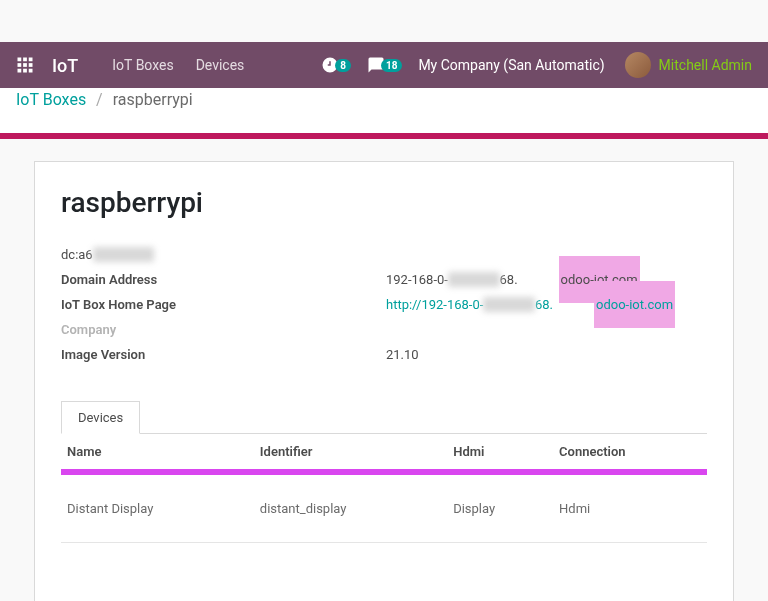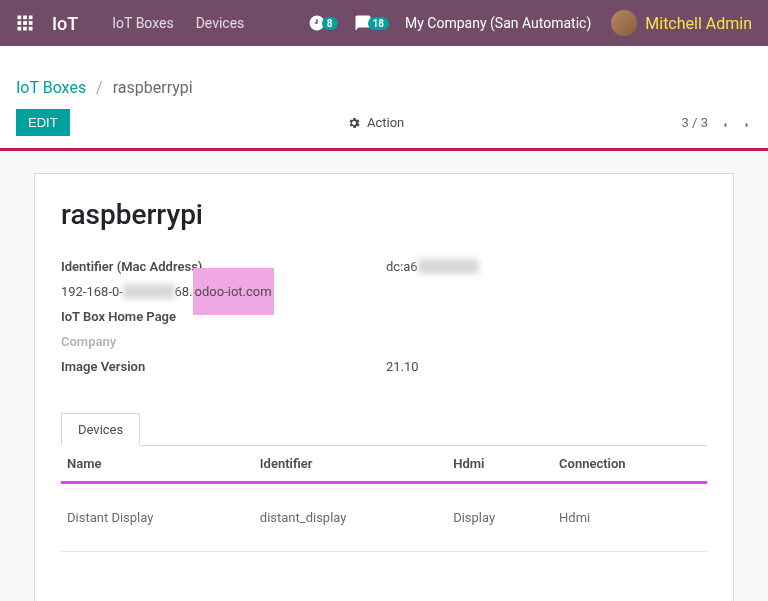--- a/index.html
+++ b/index.html
@@ -1,31 +1,31 @@
 <!DOCTYPE html>
 <html><head>
 <meta charset="utf-8">
 <style>
   * { box-sizing: border-box; margin: 0; padding: 0; }
   body { font-family: -apple-system, BlinkMacSystemFont, "Segoe UI", Roboto, "Helvetica Neue", Arial, sans-serif; font-size: 13px; color: #4c4c4c; background: #f9f9f9; }
   
-  .navbar { background: #714b67; height: 46px; display: flex; align-items: center; padding: 0 16px; color: #fff; }
+  .navbar { background: #714b67; height: 46px; display: flex; align-items: center; padding: 0 16px; color: #fff; margin-top: 42px; }
   .apps-icon { width: 18px; height: 18px; display: inline-block; margin-right: 18px; cursor: pointer; }
   .apps-icon svg { fill: #fff; }
   .brand { font-size: 18px; font-weight: 500; margin-right: 34px; }
   .nav-link { color: #e4dbe1; font-size: 14px; margin-right: 22px; cursor: pointer; }
   .nav-spacer { flex: 1; }
   .nav-icon { position: relative; margin-right: 16px; cursor: pointer; display: flex; align-items: center; }
   .nav-icon svg { width: 18px; height: 18px; fill: #fff; }
   .badge { background: #00a09d; color: #fff; font-size: 10px; font-weight: 700; border-radius: 8px; padding: 1px 5px; margin-left: -4px; }
   .company { font-size: 14px; color: #fff; margin-right: 20px; cursor: pointer; }
   .avatar { width: 26px; height: 26px; border-radius: 50%; background: linear-gradient(135deg,#b58863,#8b5a3c); margin-right: 8px; display: inline-block; }
-  .username { font-size: 16px; color: #fde047; cursor: pointer; }
+  .username { font-size: 14px; color: #84cc16; cursor: pointer; }
   
-  .control-bar { background: #fff; border-bottom: 3px solid #be185d; padding: 32px 16px 12px; }
+  .control-bar { background: #fff; border-bottom: 6px solid #be185d; padding: 2px 16px 12px; }
   .breadcrumb { font-size: 16px; margin-bottom: 12px; }
   .breadcrumb .link { color: #00a09d; cursor: pointer; }
   .breadcrumb .sep { color: #aaa; margin: 0 6px; }
   .breadcrumb .current { color: #6b6b6b; }
   .controls { display: flex; align-items: center; }
   .btn-edit { background: #00a09d; color: #fff; border: none; padding: 6px 12px; font-size: 13px; font-weight: 500; cursor: pointer; text-transform: uppercase; }
   .ctrl-spacer { flex: 1; display: flex; justify-content: center; }
   .action { display: flex; align-items: center; cursor: pointer; color: #4c4c4c; font-size: 13px; }
   .gear { width: 14px; height: 14px; fill: #4c4c4c; margin-right: 6px; }
   .pager { display: flex; align-items: center; gap: 12px; color: #6b6b6b; }
@@ -34,29 +34,29 @@
   
   .sheet-wrap { padding: 22px 16px; }
   .sheet { background: #fff; border: 1px solid #d9d9d9; max-width: 700px; margin: 0 auto; padding: 24px 26px 60px; }
   .record-title { font-size: 28px; font-weight: 500; color: #212529; margin-bottom: 28px; }
   .field-row { display: flex; margin-bottom: 10px; font-size: 13px; }
   .field-label { flex: 0 0 325px; font-weight: 600; color: #4c4c4c; }
   .field-label.muted { color: #b3b3b3; }
   .field-value { color: #4c4c4c; }
   .field-value a { color: #00a09d; text-decoration: none; }
   .field-value .blur { filter: blur(3px); background: #d8d8d8; color: transparent; user-select: none; border-radius: 2px; }
-  .field-value .hl { background: #f0a8e5; padding: 16px 2px; }
+  .field-value .hl { background: #f0a8e5; padding: 16px 2px; margin-left: 41px; }
   .checkbox { width: 14px; height: 14px; border: 1px solid #00a09d; background: #c7ecea; display: inline-block; position: relative; }
   .checkbox::after { content: "✓"; position: absolute; top: -2px; left: 1px; font-size: 11px; color: #00a09d; }
   
   .tabs { margin-top: 38px; border-bottom: 1px solid #d9d9d9; display: flex; }
   .tab { border: 1px solid #d9d9d9; border-bottom: none; padding: 8px 16px; font-size: 13px; background: #fff; position: relative; top: 1px; color: #4c4c4c; cursor: pointer; }
   .tab.active { border-bottom: 1px solid #fff; }
   table.devices { width: 100%; border-collapse: collapse; font-size: 13px; }
-  table.devices th { text-align: left; font-weight: 600; padding: 10px 6px; border-bottom: 3px solid #d946ef; color: #4c4c4c; }
+  table.devices th { text-align: left; font-weight: 600; padding: 10px 6px; border-bottom: 6px solid #d946ef; color: #4c4c4c; }
   table.devices td { padding: 26px 6px; border-bottom: 1px solid #e5e5e5; color: #6b6b6b; }
 </style>
 </head>
 <body>
 
 <div class="navbar">
   <span class="apps-icon">
     <svg viewBox="0 0 24 24">
         <rect x="2" y="2" width="5" height="5"></rect>
         <rect x="9.5" y="2" width="5" height="5"></rect>
@@ -89,61 +89,44 @@
   <span class="avatar"></span>
   <span class="username">Mitchell Admin</span>
 </div>
 
 <div class="control-bar">
   <div class="breadcrumb">
     <span class="link">IoT Boxes</span>
     <span class="sep">/</span>
     <span class="current">raspberrypi</span>
   </div>
-  <div class="controls">
-    <button class="btn-edit">EDIT</button>
-    <div class="ctrl-spacer">
-      <div class="action">
-        <svg class="gear" viewBox="0 0 24 24">
-            <path d="M19.4 13a7.5 7.5 0 000-2l2.1-1.6-2-3.5-2.5 1a7.6 7.6 0 00-1.7-1l-.4-2.6h-4l-.4 2.6a7.6 7.6 0 00-1.7 1l-2.5-1-2 3.5L6.6 11a7.5 7.5 0 000 2l-2.1 1.6 2 3.5 2.5-1a7.6 7.6 0 001.7 1l.4 2.6h4l.4-2.6a7.6 7.6 0 001.7-1l2.5 1 2-3.5zM12 15.5A3.5 3.5 0 1115.5 12 3.5 3.5 0 0112 15.5z"></path>
-          </svg>
-        <span>Action</span>
-      </div>
-    </div>
-    <div class="pager">
-      <span>3 / 3</span>
-      <span class="pager-arrow"><svg viewBox="0 0 24 24">
-            <path d="M15 6l-6 6 6 6z"></path>
-          </svg></span>
-      <span class="pager-arrow"><svg viewBox="0 0 24 24">
-            <path d="M9 6l6 6-6 6z"></path>
-          </svg></span>
-    </div>
-  </div>
 </div>
 
 <div class="sheet-wrap">
   <div class="sheet">
     <h1 class="record-title">raspberrypi</h1>
 
     <div class="field-row">
-      <div class="field-label">Identifier (Mac Address)</div>
       <div class="field-value">
         <span>dc:a6</span><span class="blur">xx:xx:xx:xx</span>
       </div>
     </div>
 
     <div class="field-row">
+      <div class="field-label">Domain Address</div>
       <div class="field-value">
         <span>192-168-0-</span><span class="blur">xxxxxxxx</span><span>68.</span><span class="hl">odoo-iot.com</span>
       </div>
     </div>
 
     <div class="field-row">
       <div class="field-label">IoT Box Home Page</div>
+      <div class="field-value">
+        <a href="#"><span>http://192-168-0-</span><span class="blur">xxxxxxxx</span><span>68.</span><span class="hl">odoo-iot.com</span></a>
+      </div>
     </div>
 
     <div class="field-row">
       <div class="field-label muted">Company</div>
       <div class="field-value"></div>
     </div>
 
     <div class="field-row">
       <div class="field-label">Image Version</div>
       <div class="field-value">21.10</div>

